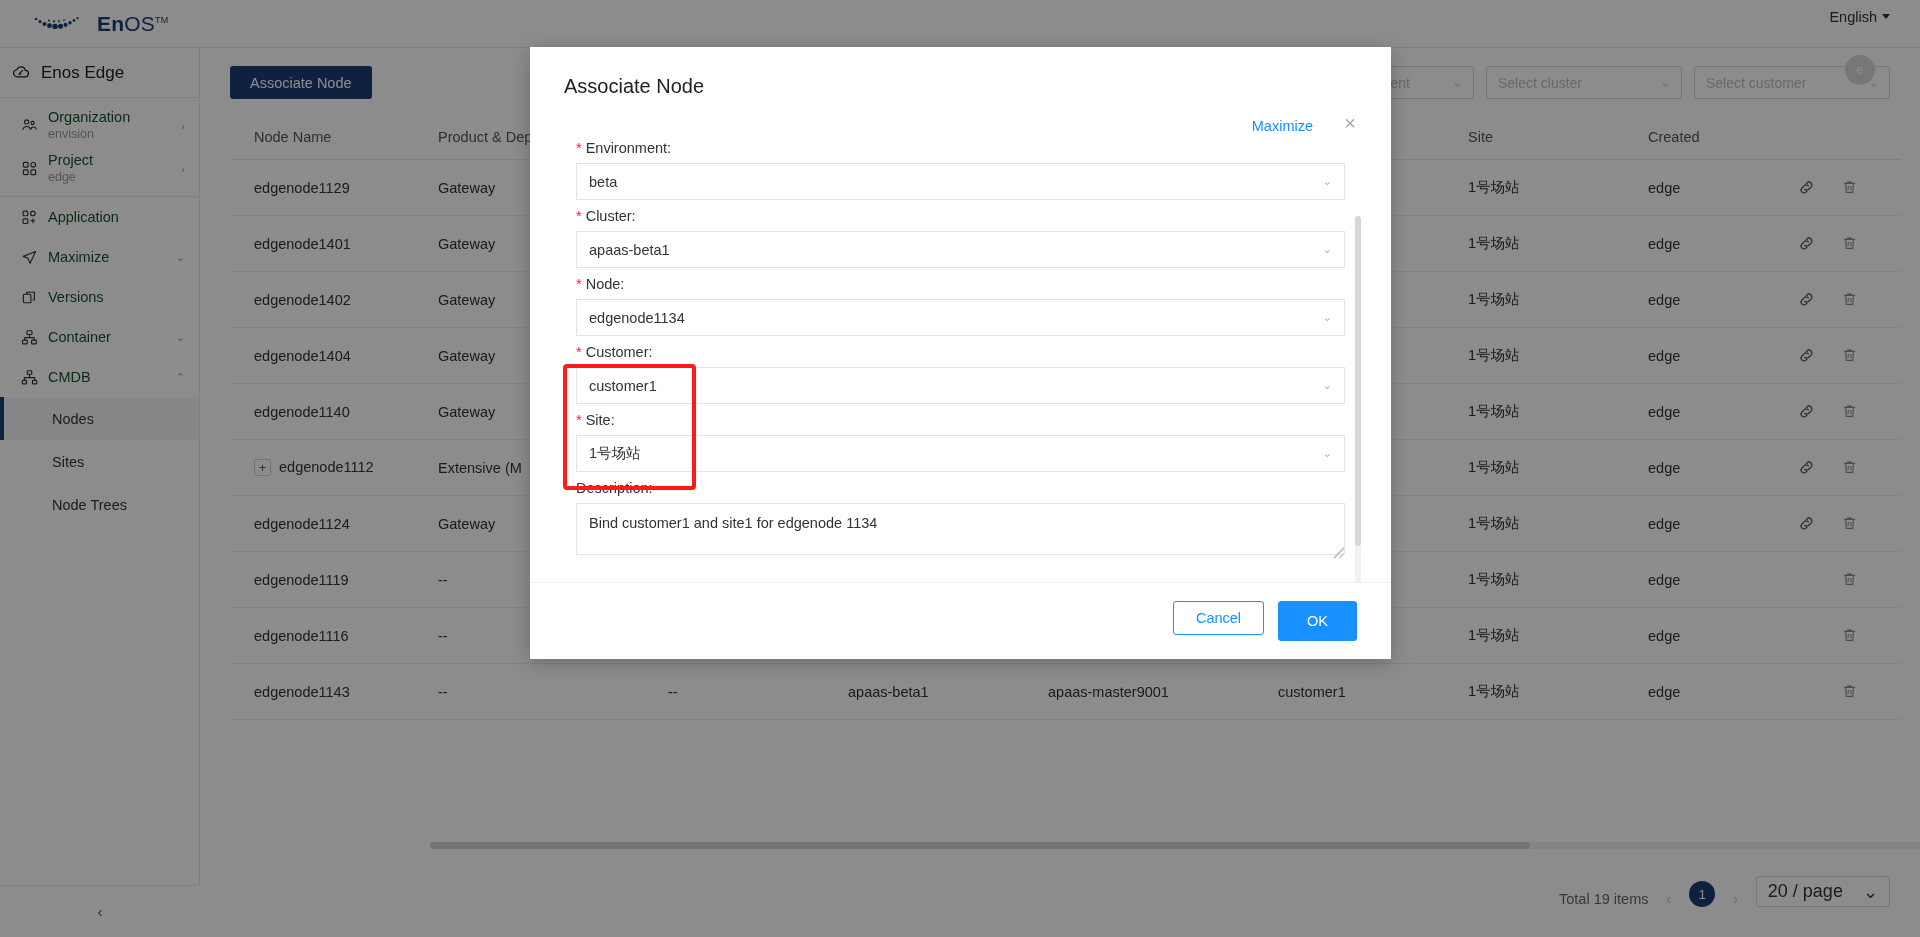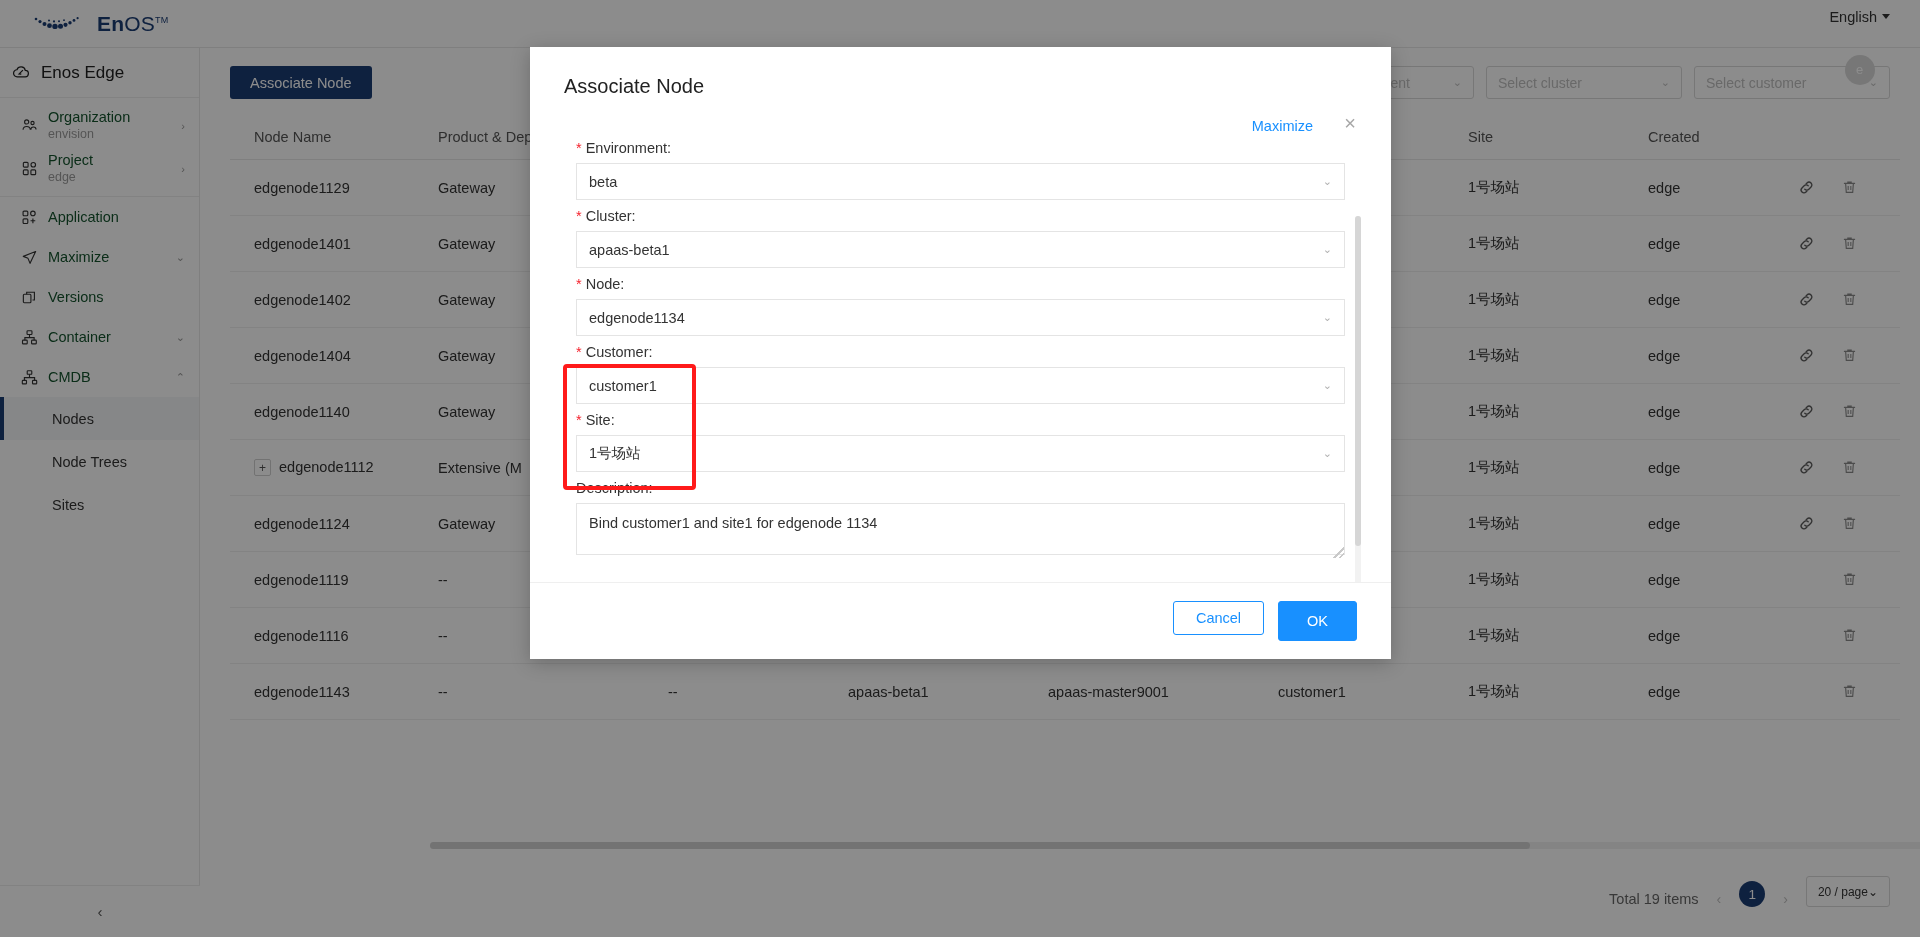--- a/index.html
+++ b/index.html
@@ -107,21 +107,21 @@
     position: absolute; right: 30px; bottom: 30px;
     display: flex; align-items: flex-end; gap: 14px; font-size: 14.5px; color: #666;
   }
   .pg-arrow { color: #bfbfbf; cursor: pointer; font-size: 14px; padding: 0 4px; }
   .pg-num {
     width: 26px; height: 26px; border-radius: 50%; background: #1b3c73; color: #fff;
     display: flex; align-items: center; justify-content: center; font-size: 13.5px; cursor: pointer;
   }
   .pg-size {
     height: 31px; border: 1px solid #d9d9d9; border-radius: 3px; display: flex; align-items: center;
-    gap: 0; padding: 0 11px; color: #333; font-size: 12px; cursor: pointer;
+    gap: 20px; padding: 0 11px; color: #333; font-size: 18px; cursor: pointer;
   }
   .hscroll {
     position: absolute; left: 230px; bottom: 88px; width: 1660px; height: 7px;
     background: #f0f0f0; border-radius: 4px;
   }
   .hscroll i { display: block; width: 1100px; height: 7px; background: #d2d2d2; border-radius: 4px; }
 
   
   .overlay { position: absolute; inset: 0; background: rgba(0,0,0,0.45); z-index: 5; }
   .modal {
@@ -324,24 +324,24 @@
         <div class="side-labels">
             <div class="side-label">CMDB</div>
           </div>
         <span class="chev">⌃</span>
       </div>
 
       <div class="side-child active">
         <span>Nodes</span>
       </div>
       <div class="side-child">
+        <span>Sites</span>
+      </div>
+      <div class="side-child">
         <span>Node Trees</span>
-      </div>
-      <div class="side-child">
-        <span>Sites</span>
       </div>
     </div>
 
     <div class="collapse-btn">
       <span>‹</span>
     </div>
   </div>
 
   <div class="main">
     <div class="toolbar">

